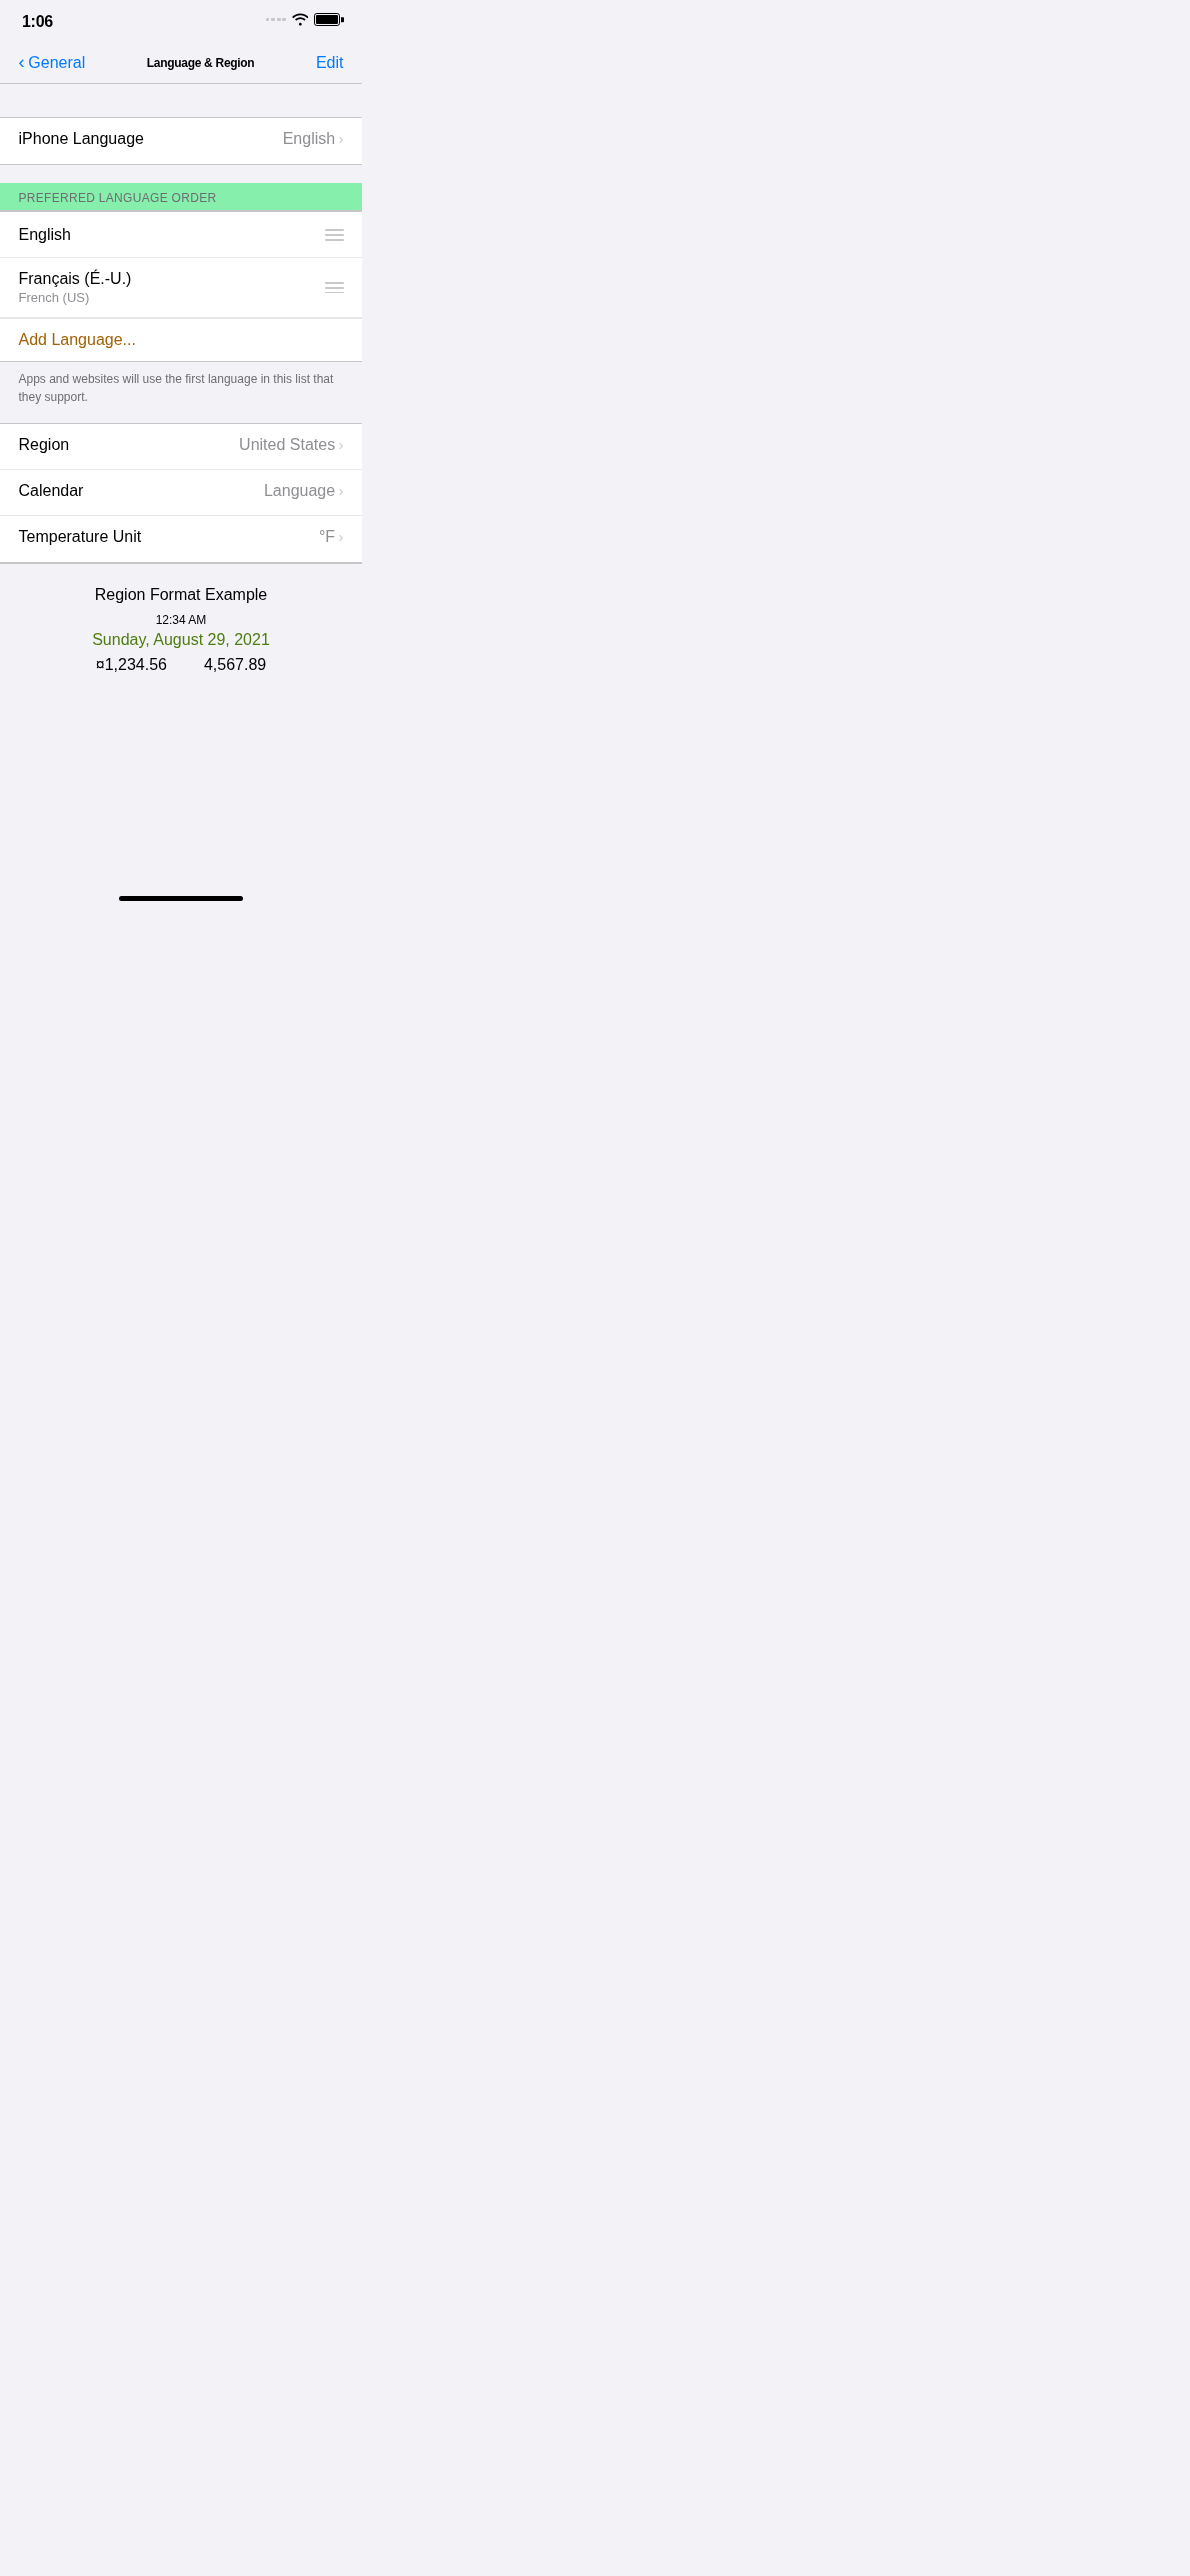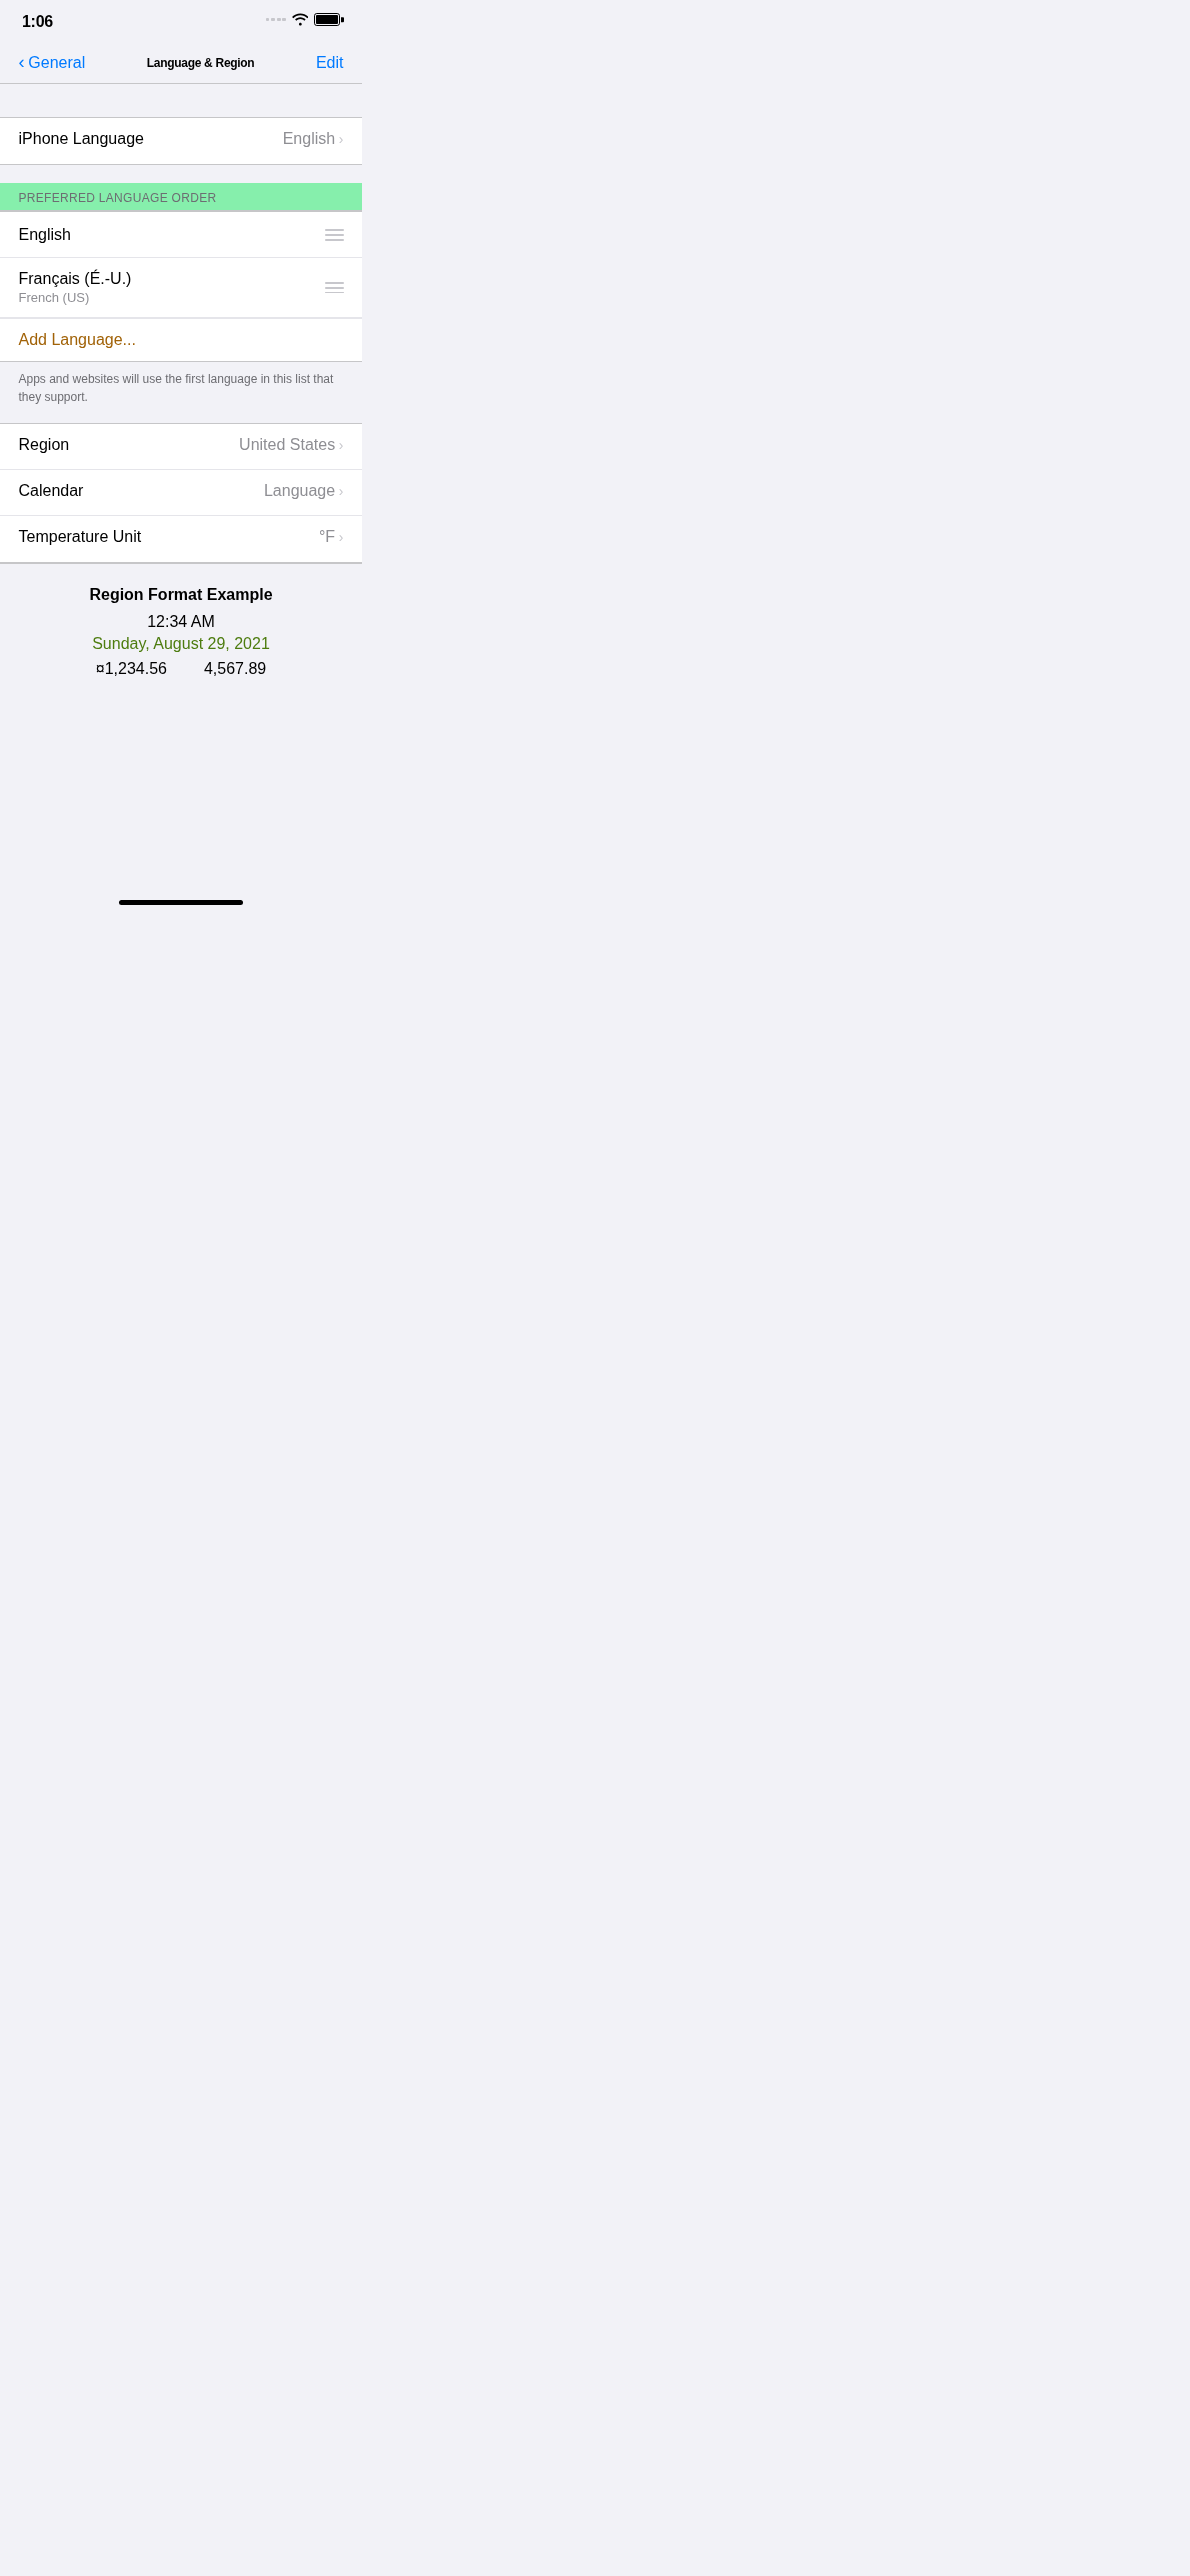--- a/index.html
+++ b/index.html
@@ -251,27 +251,27 @@
     .format-example {
       background: #f2f2f7;
       padding: 22px 18.5px;
       text-align: center;
       border-top: 0.9px solid #c6c6c8;
       margin-top: 0;
     }
 
     .format-example-title {
       font-size: 16px;
-      font-weight: 700;
+      font-weight: 400;
       color: #000;
       margin-bottom: 9.3px;
     }
 
     .format-example-time {
-      font-size: 16px;
+      font-size: 12px;
       color: #000;
       margin-bottom: 3.7px;
     }
 
     .format-example-date {
       font-size: 16px;
       color: #4d7c0f;
       margin-bottom: 7.4px;
     }
 

